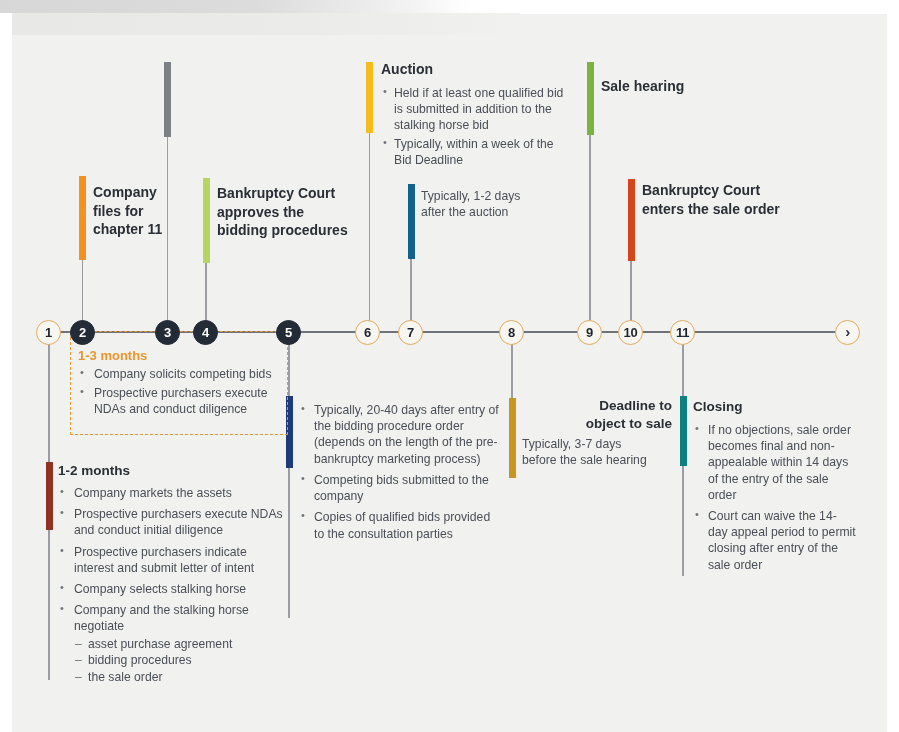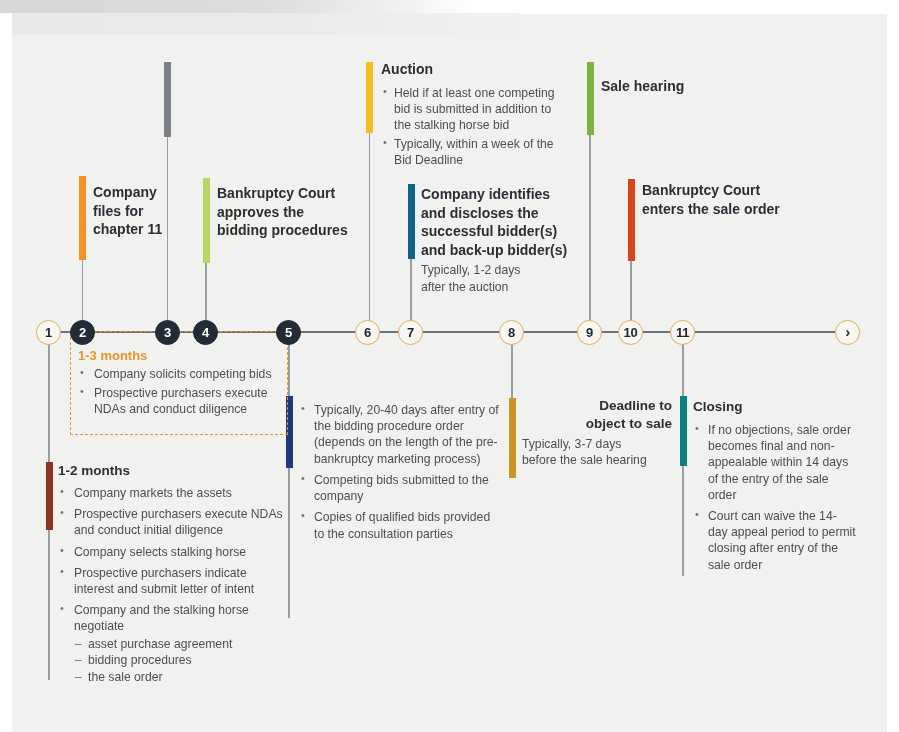--- a/index.html
+++ b/index.html
@@ -255,30 +255,26 @@
 
   <div class="block" style="left:217px; top:184px; width:145px;">
     <p class="blk-title lg" style="white-space:pre-line;">Bankruptcy Court
 approves the
 bidding procedures</p>
   </div>
 
   <div class="block" style="left:381px; top:60px; width:188px;">
     <p class="blk-title lg">Auction</p>
     <ul class="blk-list" style="margin-top:6px;">
-      <li>Held if at least one competing bid is submitted in addition to the stalking horse bid</li>
+      <li>Held if at least one qualified bid is submitted in addition to the stalking horse bid</li>
       <li>Typically, within a week of the Bid Deadline</li>
     </ul>
   </div>
 
   <div class="block" style="left:421px; top:185px; width:164px;">
-    <p class="blk-title lg" style="white-space:pre-line;">Company identifies
-and discloses the
-successful bidder(s)
-and back-up bidder(s)</p>
     <p class="blk-sub" style="white-space:pre-line;margin-top:3px;">Typically, 1-2 days
 after the auction</p>
   </div>
 
   <div class="block" style="left:601px; top:62px; width:175px;margin-top:15px;">
     <p class="blk-title lg">Sale hearing</p>
   </div>
 
   <div class="block" style="left:642px; top:181px; width:190px;">
     <p class="blk-title lg" style="white-space:pre-line;">Bankruptcy Court
@@ -293,22 +289,22 @@
       <li style="padding-left:16px;">Company solicits competing bids</li>
       <li style="padding-left:16px;">Prospective purchasers execute NDAs and conduct diligence</li>
     </ul>
   </div>
 
   <div class="block" style="left:58px; top:462px; width:232px;">
     <p class="blk-title">1-2 months</p>
     <ul class="blk-list" style="margin-top:5px;">
       <li style="padding-left:16px;margin-bottom:5px;">Company markets the assets</li>
       <li style="padding-left:16px;margin-bottom:5px;">Prospective purchasers execute NDAs and conduct initial diligence</li>
+      <li style="padding-left:16px;margin-bottom:5px;">Prospective purchasers indicate interest and submit letter of intent</li>
       <li style="padding-left:16px;margin-bottom:5px;">Company selects stalking horse</li>
-      <li style="padding-left:16px;margin-bottom:5px;">Prospective purchasers indicate interest and submit letter of intent</li>
       <li style="padding-left:16px;margin-bottom:0;">
         <span>Company and the stalking horse negotiate</span>
         <ul class="sub-list">
           <li>asset purchase agreement</li>
           <li>bidding procedures</li>
           <li>the sale order</li>
         </ul>
       </li>
     </ul>
   </div>

